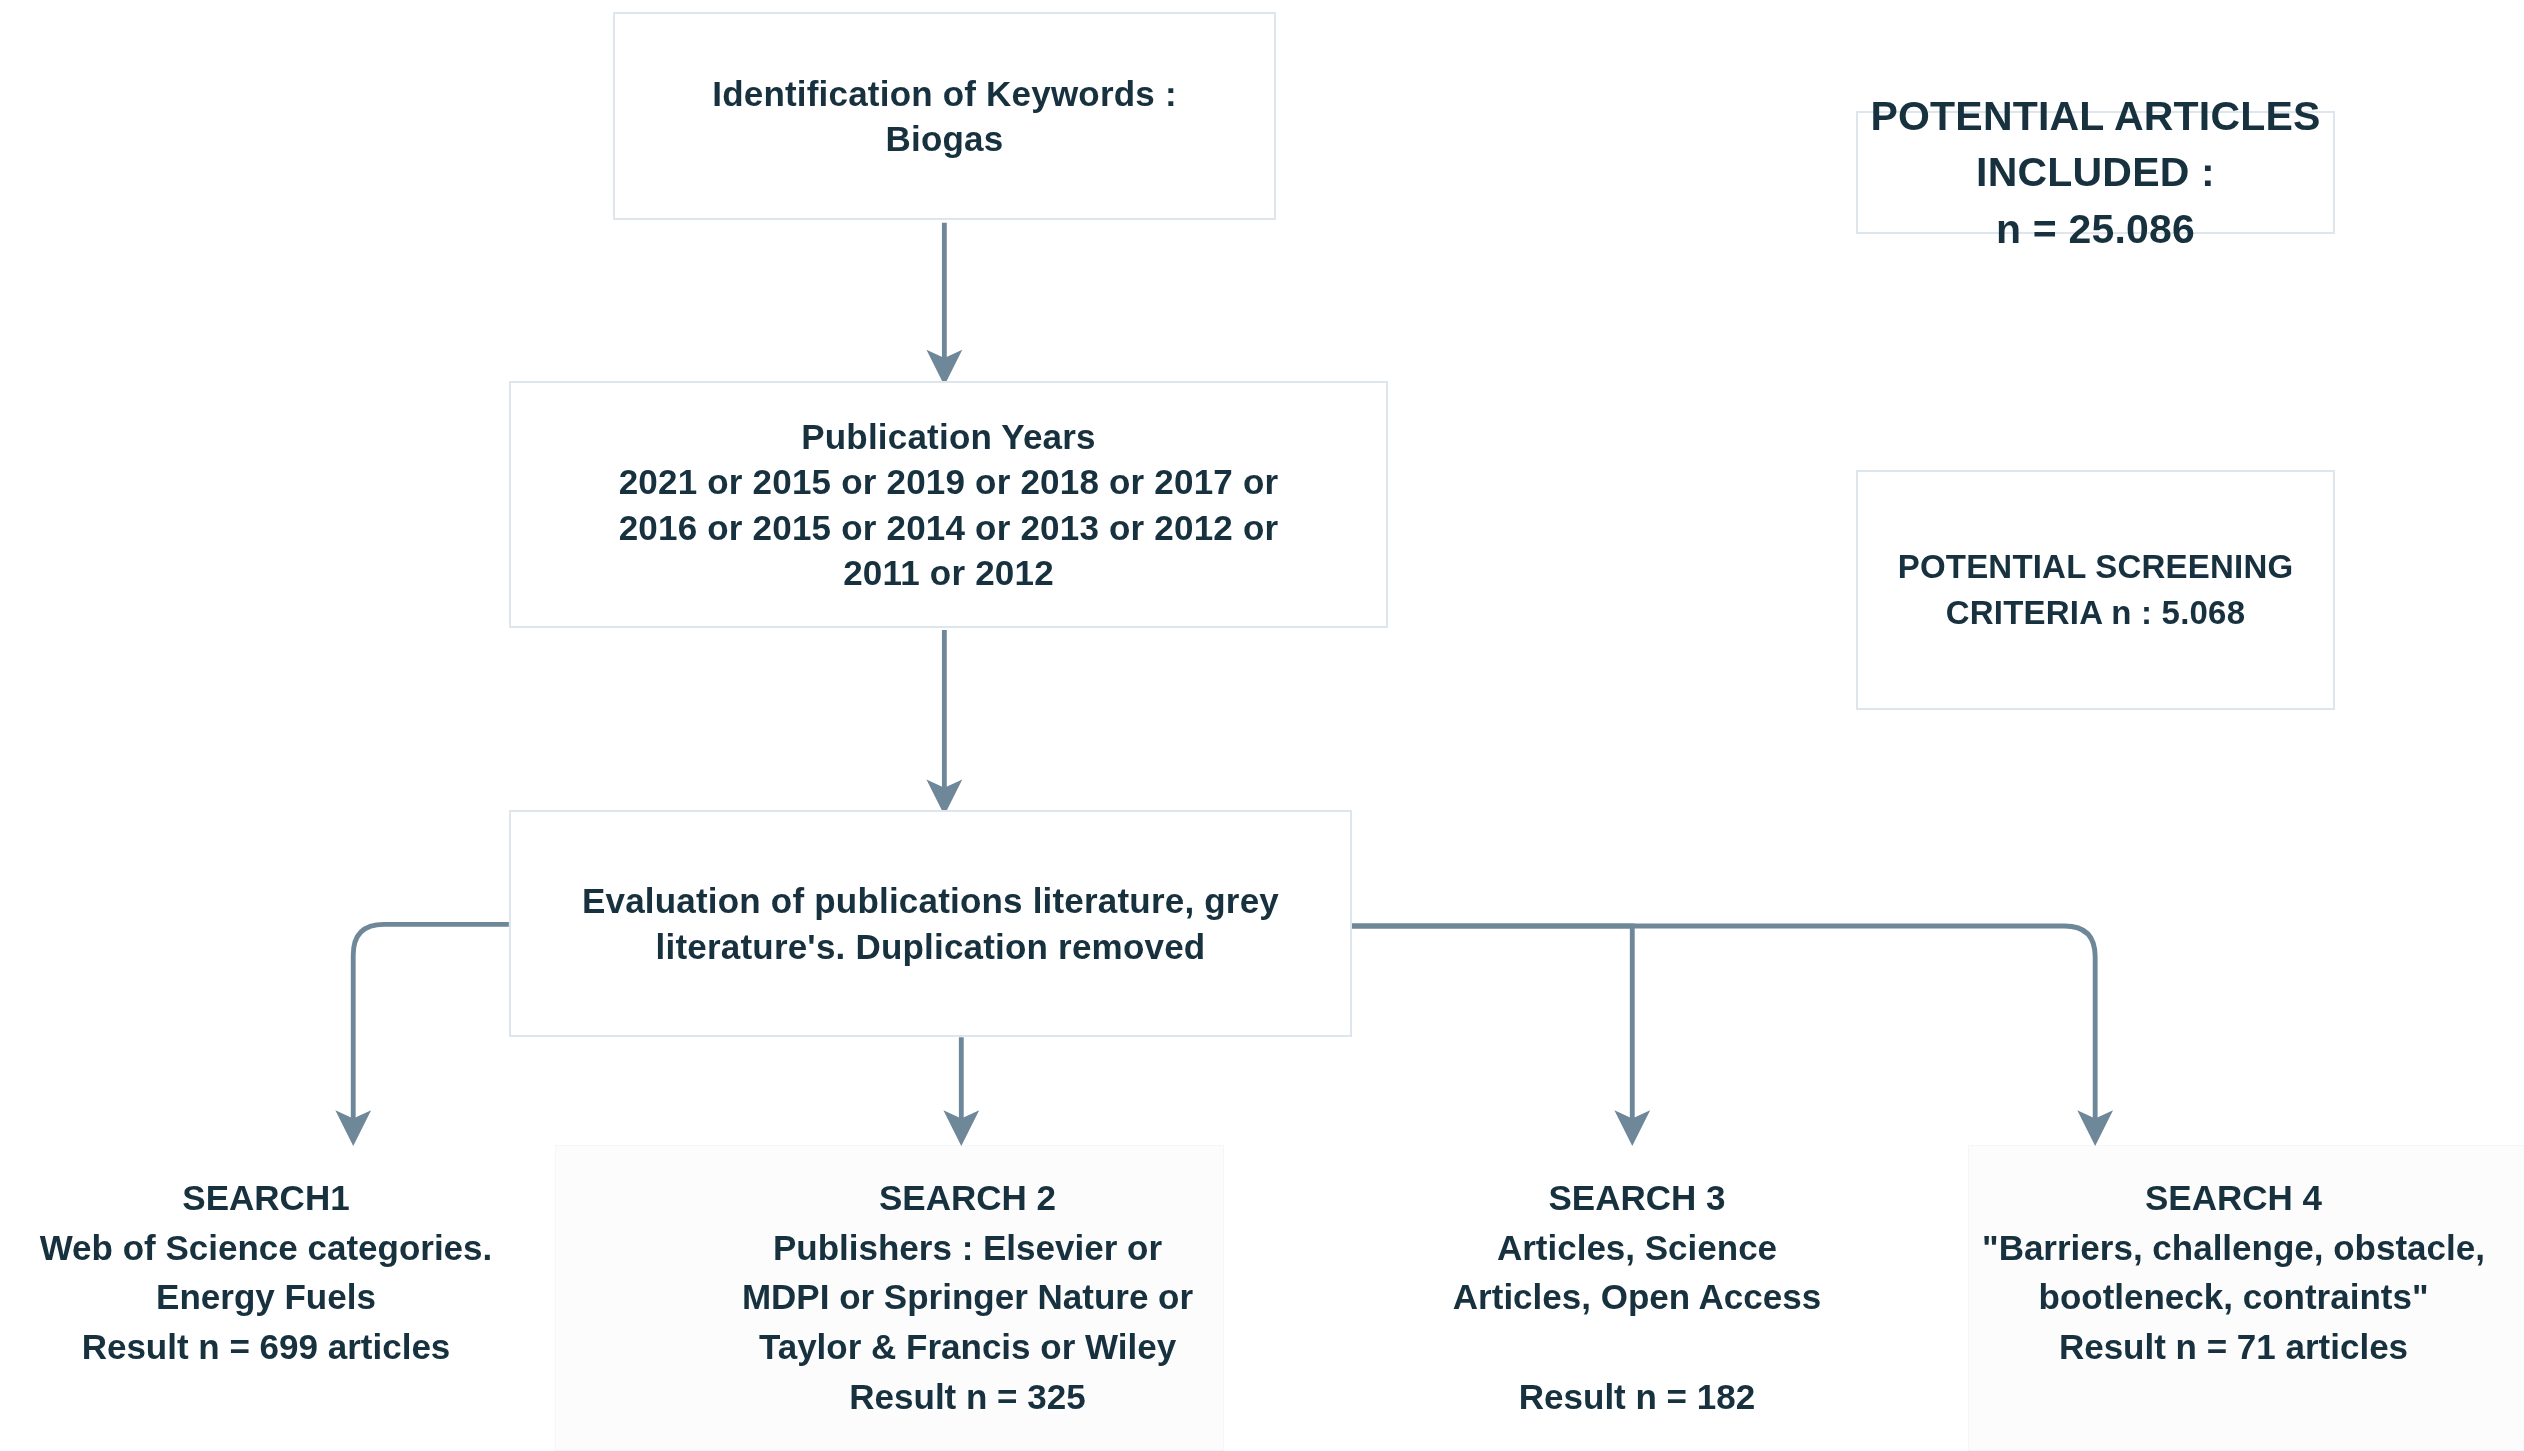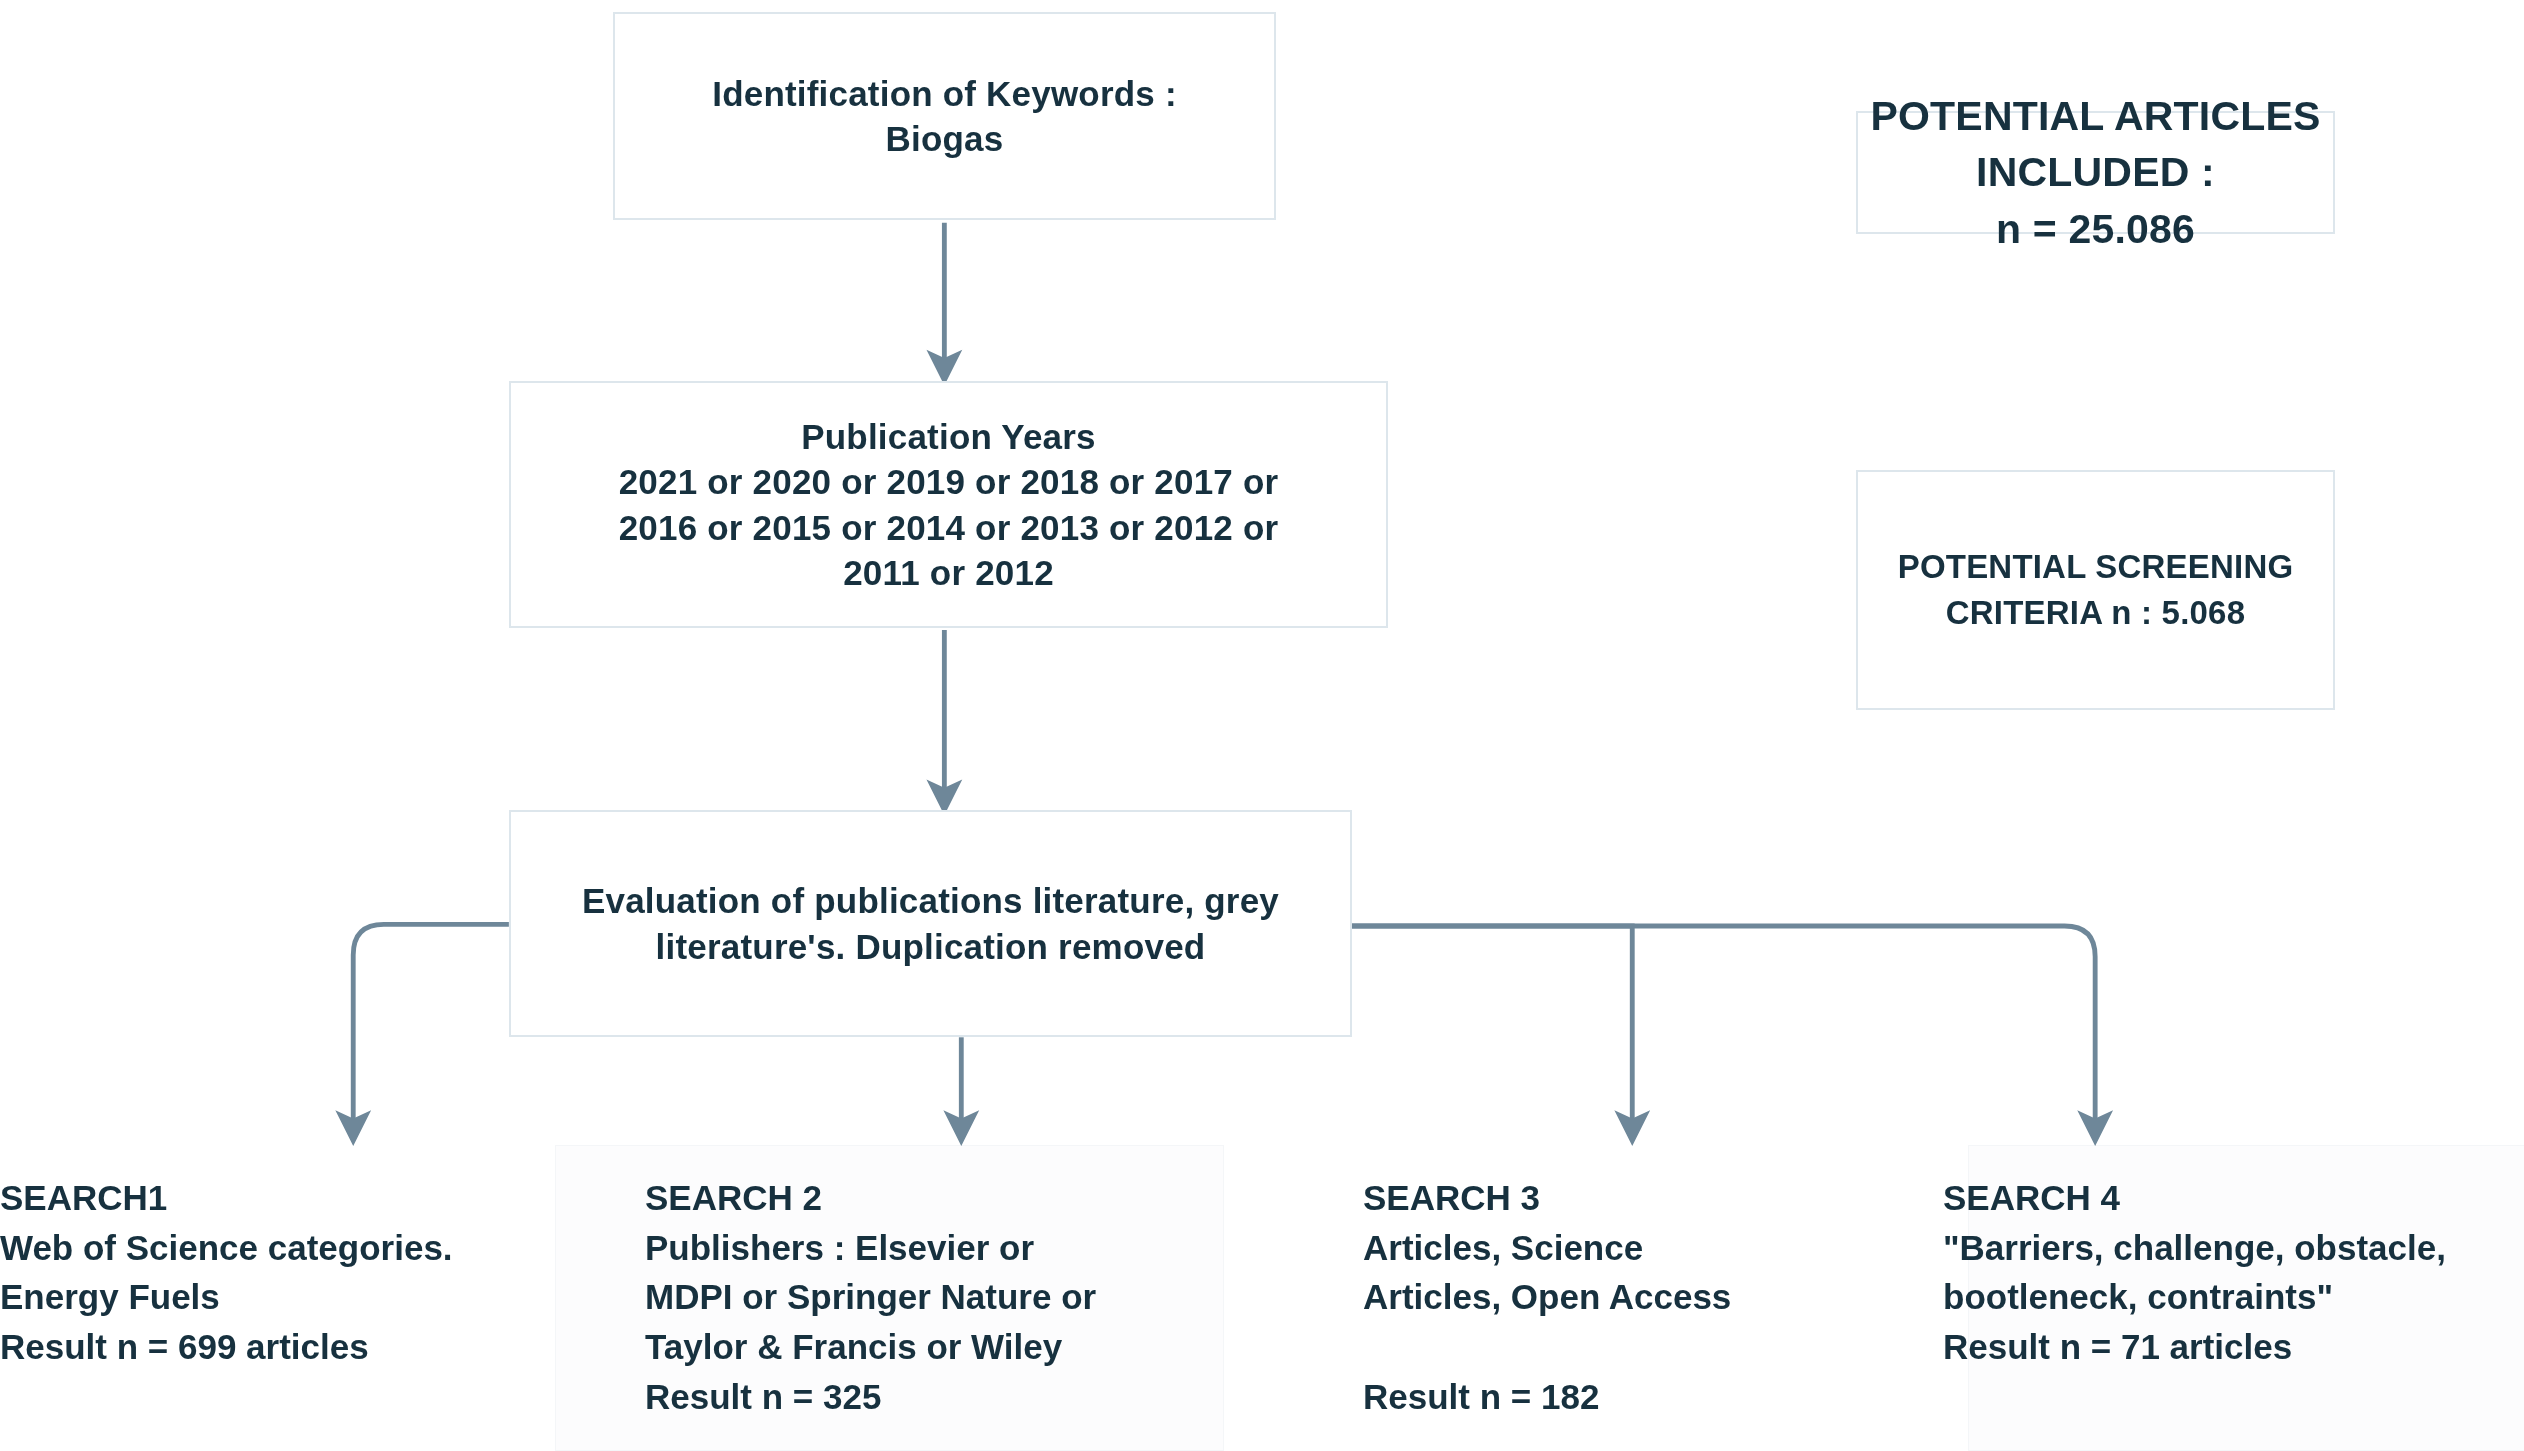--- a/index.html
+++ b/index.html
@@ -37,21 +37,21 @@
   
   #node-potential-articles{left:1856px;top:111px;width:479px;height:123px;font-size:41px;line-height:1.38;}
   #node-potential-screening{left:1856px;top:470px;width:479px;height:240px;font-size:33px;line-height:1.38;}
 
   
   .leaf{
     position:absolute;
     border:none;
     background:transparent;
     display:flex;flex-direction:column;
-    align-items:flex-start;justify-content:flex-start;
+    align-items:center;justify-content:flex-start;
     color:#17313f;font-weight:bold;text-align:center;
     line-height:1.42;
     font-size:35px;
   }
   #leaf-search1{left:0px;top:1173px;width:532px;}
   #leaf-search2{left:645px;top:1173px;width:645px;}
   #leaf-search3{left:1363px;top:1173px;width:548px;}
   #leaf-search4{left:1943px;top:1173px;width:581px;}
 
   
@@ -89,21 +89,21 @@
     <path d="M1676,1148 L2560,1148 Q2598,1148 2598,1186 L2598,1398" stroke="#6e8799" stroke-width="6" fill="none" marker-end="url(#arrowhead)"></path>
   </svg>
 
   <div class="node" id="node-keywords">
     <span class="line">Identification of Keywords :</span>
     <span class="line">Biogas</span>
   </div>
 
   <div class="node" id="node-years">
     <span class="line">Publication Years</span>
-    <span class="line">2021 or 2020 or 2019 or 2018 or 2017 or</span>
+    <span class="line">2021 or 2015 or 2019 or 2018 or 2017 or</span>
     <span class="line">2016 or 2015 or 2014 or 2013 or 2012 or</span>
     <span class="line">2011 or 2012</span>
   </div>
 
   <div class="node" id="node-evaluation">
     <span class="line">Evaluation of publications literature, grey</span>
     <span class="line">literature's. Duplication removed</span>
   </div>
 
   <div class="node" id="node-potential-articles">

